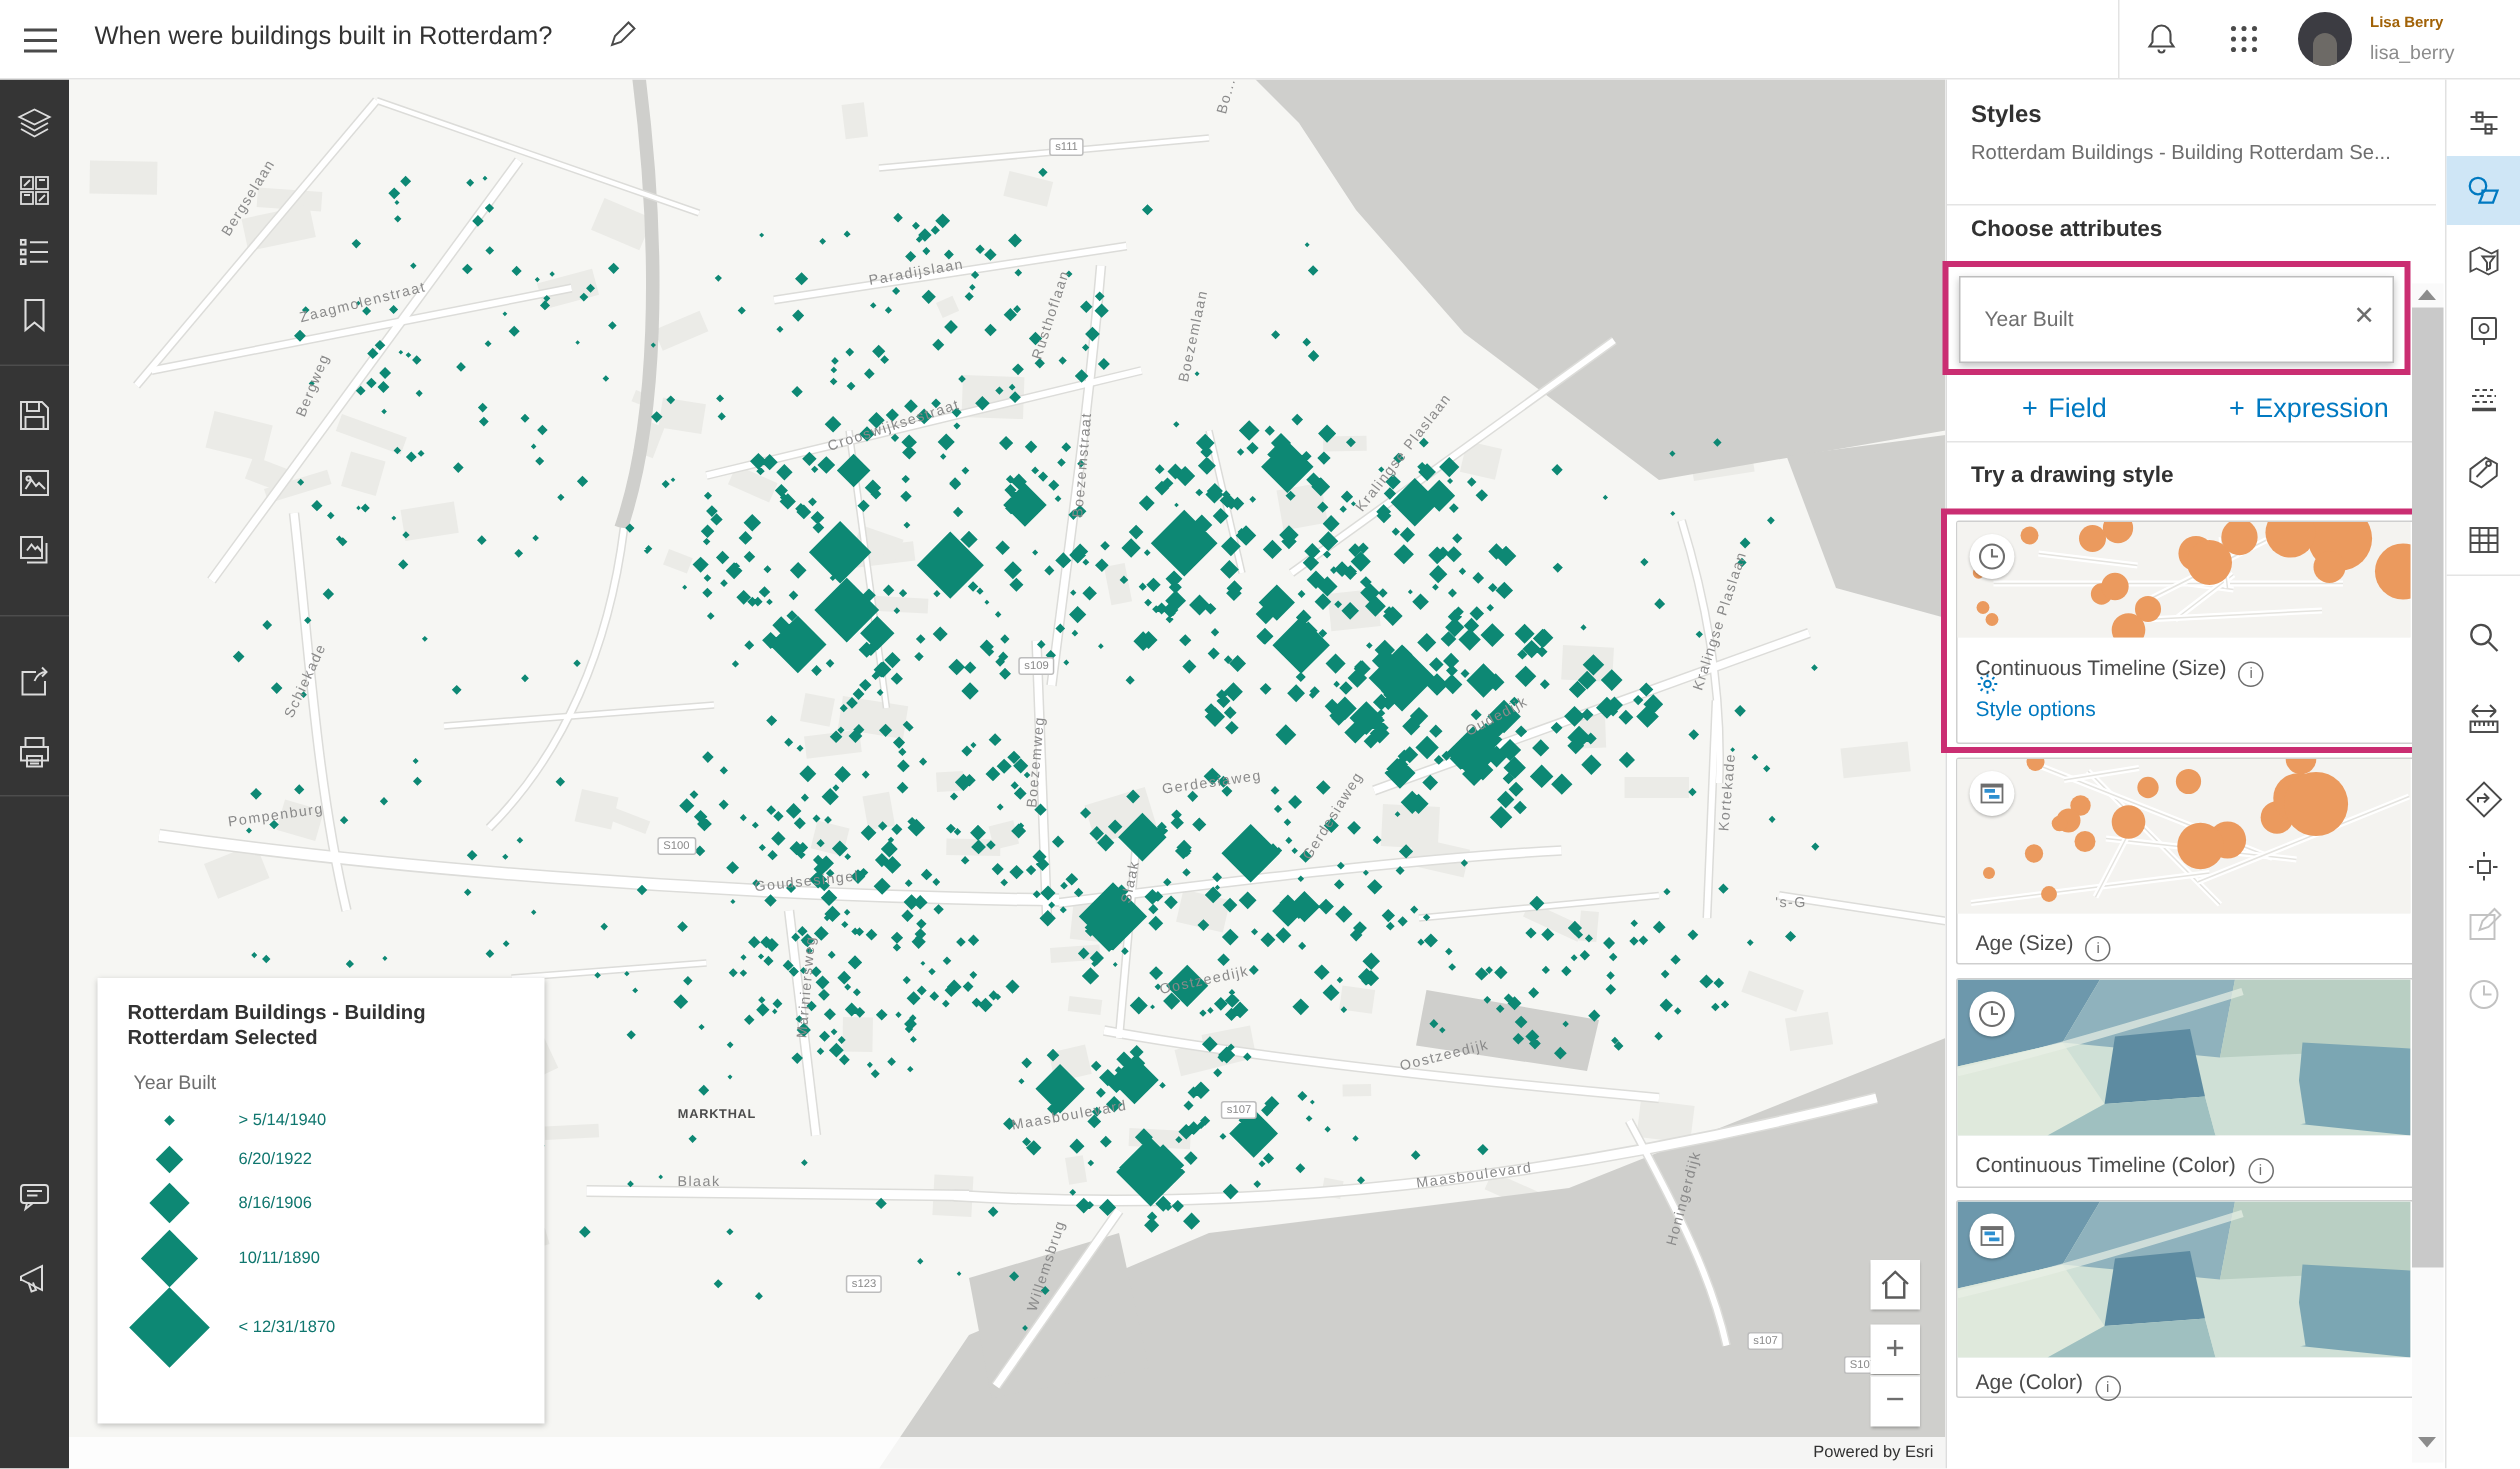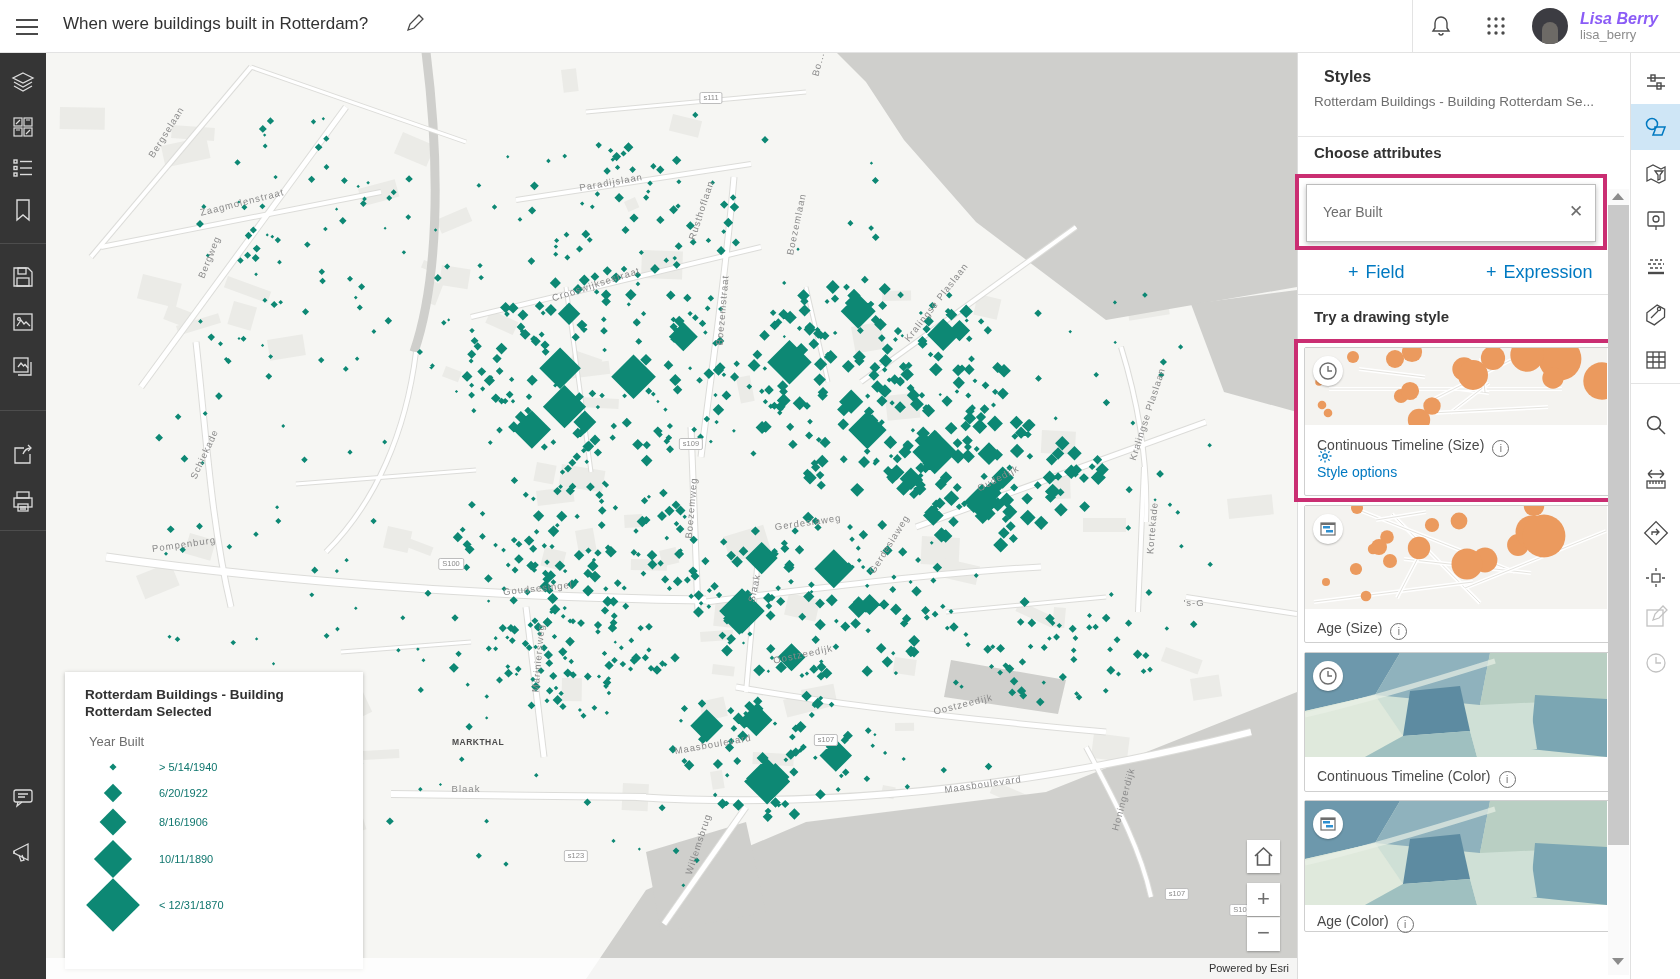--- a/index.html
+++ b/index.html
@@ -10,52 +10,52 @@
   
   #header{left:0;top:0;width:1680px;height:52px;background:#fff;border-bottom:1px solid #e3e3e3;z-index:50;}
   #hamburger{left:14px;top:14px;width:26px;height:24px;cursor:pointer;}
   #hamburger div{height:2px;background:#4a4a4a;margin:5px 2px;}
   #map-title{left:63px;top:14px;font-size:17px;color:#323232;}
   #title-edit{left:405px;top:13px;color:#4a4a4a;cursor:pointer;}
   #hdr-divider{left:1412px;top:0;width:1px;height:52px;background:#e3e3e3;}
   .hdr-ic{top:13px;width:26px;height:26px;color:#4a4a4a;cursor:pointer;}
   #avatar{left:1532px;top:8px;width:36px;height:36px;border-radius:50%;background:#3c3c42;overflow:hidden;cursor:pointer;}
   #avatar div{position:absolute;left:10px;top:14px;width:16px;height:22px;border-radius:8px 8px 0 0;background:#6d6a66;}
-  #user-name{left:1580px;top:10px;font-size:16px;font-weight:bold;color:#8b5cf6;font-style:italic;}
+  #user-name{left:1580px;top:10px;font-size:10px;font-weight:bold;color:#a16207;}
   #user-handle{left:1580px;top:27px;font-size:13px;color:#8c8c8c;}
   
   #ltb{left:0;top:52px;width:46px;height:927px;background:#353535;z-index:40;}
   .ltb-ic{left:10px;width:26px;height:26px;color:#dcdcdc;cursor:pointer;}
   .ltb-div{left:0;width:46px;height:1px;background:#4d4d4d;}
   
   #map{left:46px;top:52px;width:1251px;height:927px;background:#f6f6f3;overflow:hidden;}
   .mlabel{position:absolute;font-size:9.5px;color:#8a8a8a;letter-spacing:1px;white-space:nowrap;pointer-events:none;}
   .mlabel.poi{color:#4c4c4c;font-weight:bold;letter-spacing:.5px;font-size:8.5px;}
   .shield{position:absolute;font-size:7.5px;color:#8a8a8a;background:#fff;border:1px solid #bdbdbd;
           border-radius:2px;padding:0 3px;line-height:10px;transform:translate(-50%,-50%);pointer-events:none;}
   
-  #legend{left:19px;top:600px;width:298px;height:297px;background:#fff;box-shadow:0 1px 4px rgba(0,0,0,.25);z-index:10;margin-top:20px;}
+  #legend{left:19px;top:600px;width:298px;height:297px;background:#fff;box-shadow:0 1px 4px rgba(0,0,0,.25);z-index:10;}
   #legend-title{left:20px;top:14px;width:250px;font-size:13.5px;font-weight:bold;color:#323232;line-height:17px;}
   #legend-sub{left:24px;top:62px;font-size:13px;color:#6e6e6e;}
   .legend-row{position:absolute;left:24px;width:250px;height:0;}
   .legend-sym{position:absolute;left:24px;transform:translate(-50%,-50%) rotate(45deg);background:#0d8874;}
   .legend-lab{position:absolute;left:70px;transform:translateY(-50%);font-size:11px;color:#0f766e;}
   
   .mapbtn{left:1201px;width:33px;height:33px;background:#fff;box-shadow:0 1px 2px rgba(0,0,0,.3);
           color:#4a4a4a;text-align:center;cursor:pointer;z-index:10;}
   #zoomin{top:831px;font-size:22px;line-height:31px;color:#6e6e6e;}
   #zoomout{top:865px;font-size:22px;line-height:29px;color:#6e6e6e;border-top:1px solid #eee;}
   #homebtn{top:788px;}
   #attrib{left:0;top:906px;width:1251px;height:21px;background:rgba(255,255,255,.78);z-index:11;
           font-size:11px;color:#323232;line-height:21px;}
   #attrib-left{position:absolute;left:5px;}
   #attrib-right{position:absolute;right:8px;}
   
   #panel{left:1297px;top:52px;width:341px;height:927px;background:#fff;border-left:1px solid #ddd;z-index:30;}
-  #panel-title{left:16px;top:16px;font-size:16px;font-weight:bold;color:#323232;margin-left:10px;}
+  #panel-title{left:16px;top:16px;font-size:16px;font-weight:bold;color:#323232;}
   #panel-sub{left:16px;top:42px;width:292px;font-size:13.5px;color:#6e6e6e;white-space:nowrap;overflow:hidden;}
   .pdiv{left:0;width:326px;height:1px;background:#e4e4e4;}
   .sec-head{font-size:15px;font-weight:bold;color:#323232;}
   .pinkbox{border:4px solid #ca2e72;z-index:6;pointer-events:none;}
   #field-card{left:8px;top:132px;width:288px;height:56px;background:#fff;border:1px solid #bdbdbd;
               box-shadow:0 2px 5px rgba(0,0,0,.25);z-index:5;}
   #field-value{left:16px;top:19px;font-size:14px;color:#6e6e6e;}
   #field-x{left:262px;top:16px;font-size:17px;color:#6e6e6e;cursor:pointer;}
   .addlink{font-size:18px;color:#0079c1;cursor:pointer;}
   .plus{margin-right:7px;}

